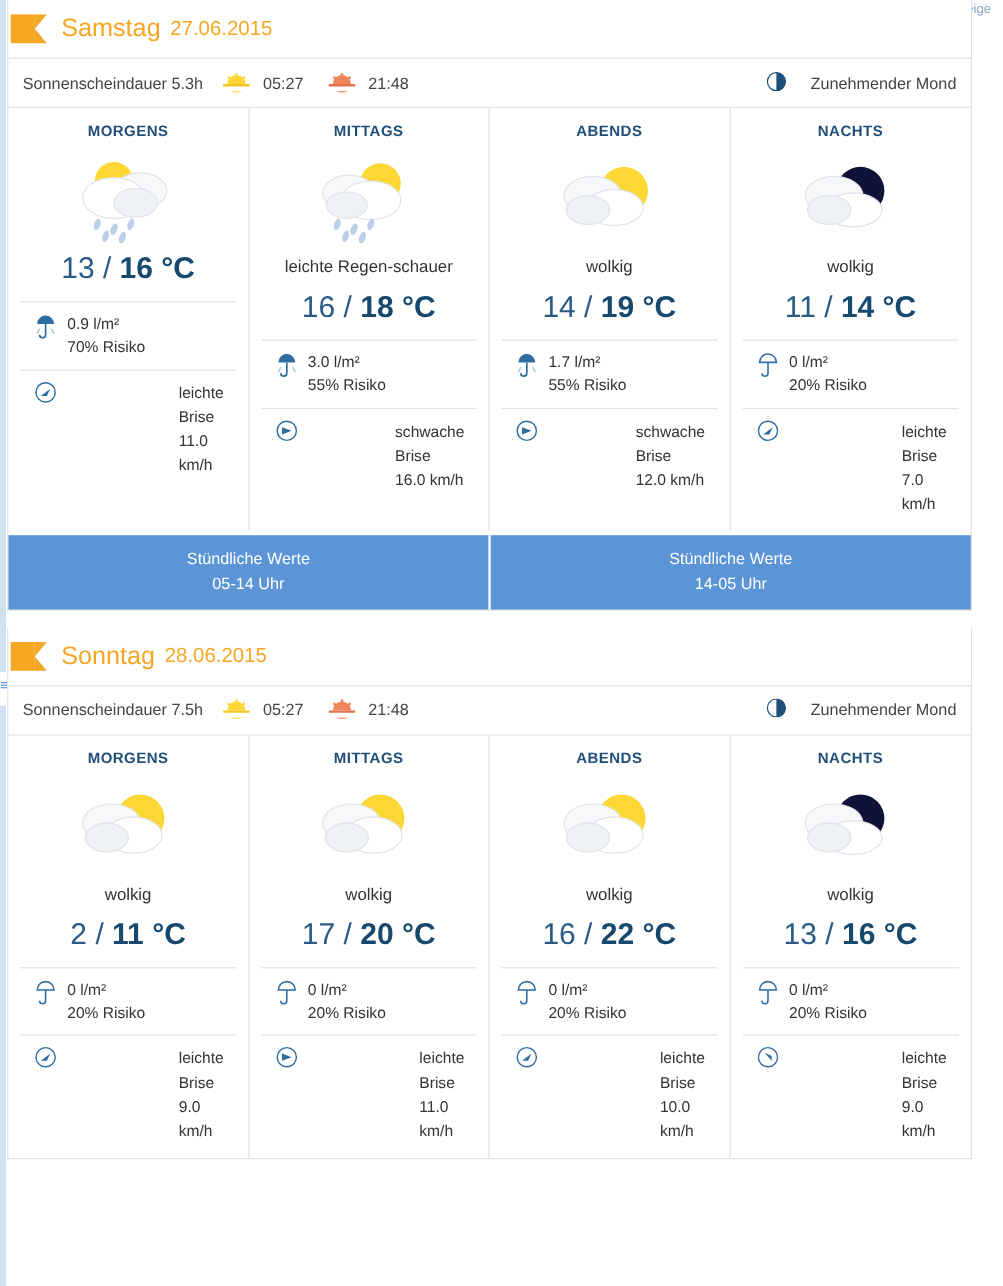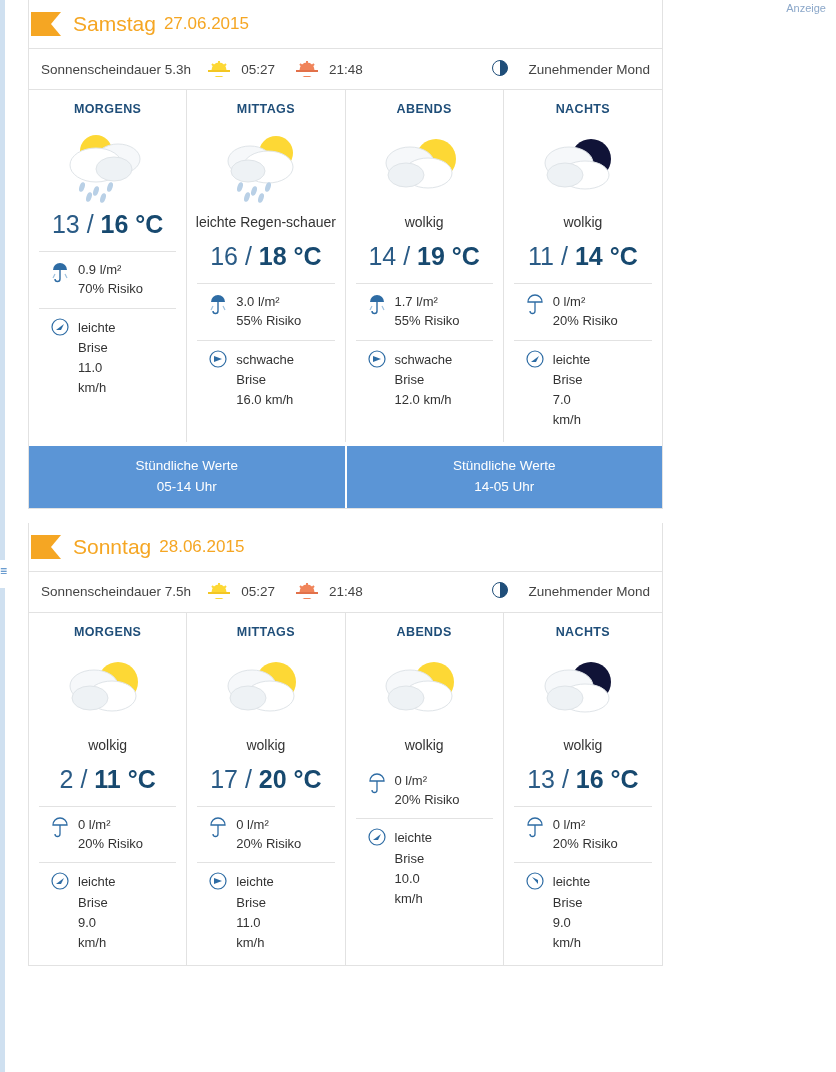--- a/index.html
+++ b/index.html
@@ -39,23 +39,23 @@
   .left-marker {
     position: absolute;
     left: 0;
     color: #3f7fc1;
     font-size: 12px;
     line-height: 10px;
   }
 
   .content {
     position: absolute;
-    left: 28px;
+    left: 6px;
     top: 0;
-    width: 635px;
+    width: 804px;
   }
 
   .day-block {
     background: #ffffff;
     border: 1px solid #e2e2e2;
     border-top: none;
     margin-bottom: 0;
   }
   .day-header {
     display: flex;
@@ -178,20 +178,21 @@
     margin-left: 9px;
     font-size: 13px;
     color: #333;
     line-height: 1.45;
   }
   .wind-row {
     display: flex;
     align-items: flex-start;
     padding: 9px 10px 12px 12px;
     margin: 0 10px;
+    justify-content: space-between;
   }
   .wind-row .txt {
     margin-left: 9px;
     font-size: 13px;
     color: #333;
     line-height: 1.55;
   }
 
   .hourly-bar {
     display: flex;
@@ -624,20 +625,25 @@
           <div class="col-title">ABENDS</div>
           <div class="icon-wrap">
             <svg width="112" height="80" viewBox="0 0 112 80">
               <circle cx="66" cy="34" r="20" fill="#fdd835"></circle>
               <ellipse cx="42" cy="38" rx="24" ry="16" fill="#f6f8fa" stroke="#dfe4e8"></ellipse>
               <ellipse cx="60" cy="48" rx="24" ry="15" fill="#ffffff" stroke="#dfe4e8"></ellipse>
               <ellipse cx="38" cy="50" rx="18" ry="12" fill="#eef2f5" stroke="#dfe4e8"></ellipse>
             </svg>
           </div>
           <div class="cond">wolkig</div>
+          <div class="temps">
+            <span class="min">16</span>
+            <span class="sep">/</span>
+            <span class="max">22 °C</span>
+          </div>
           <div class="rain-row">
             <span>
               <svg width="18" height="22" viewBox="0 0 18 22">
                 <path d="M2 9 a7 7 0 0 1 14 0 z" fill="none" stroke="#2e6ca4" stroke-width="1.3"></path>
                 <path d="M9 9 v9 a2.5 2.5 0 0 1 -5 0" stroke="#2e6ca4" stroke-width="1.3" fill="none"></path>
               </svg>
             </span>
             <span class="txt">
               <span>0 l/m²</span><br>
               <span>20% Risiko</span>

